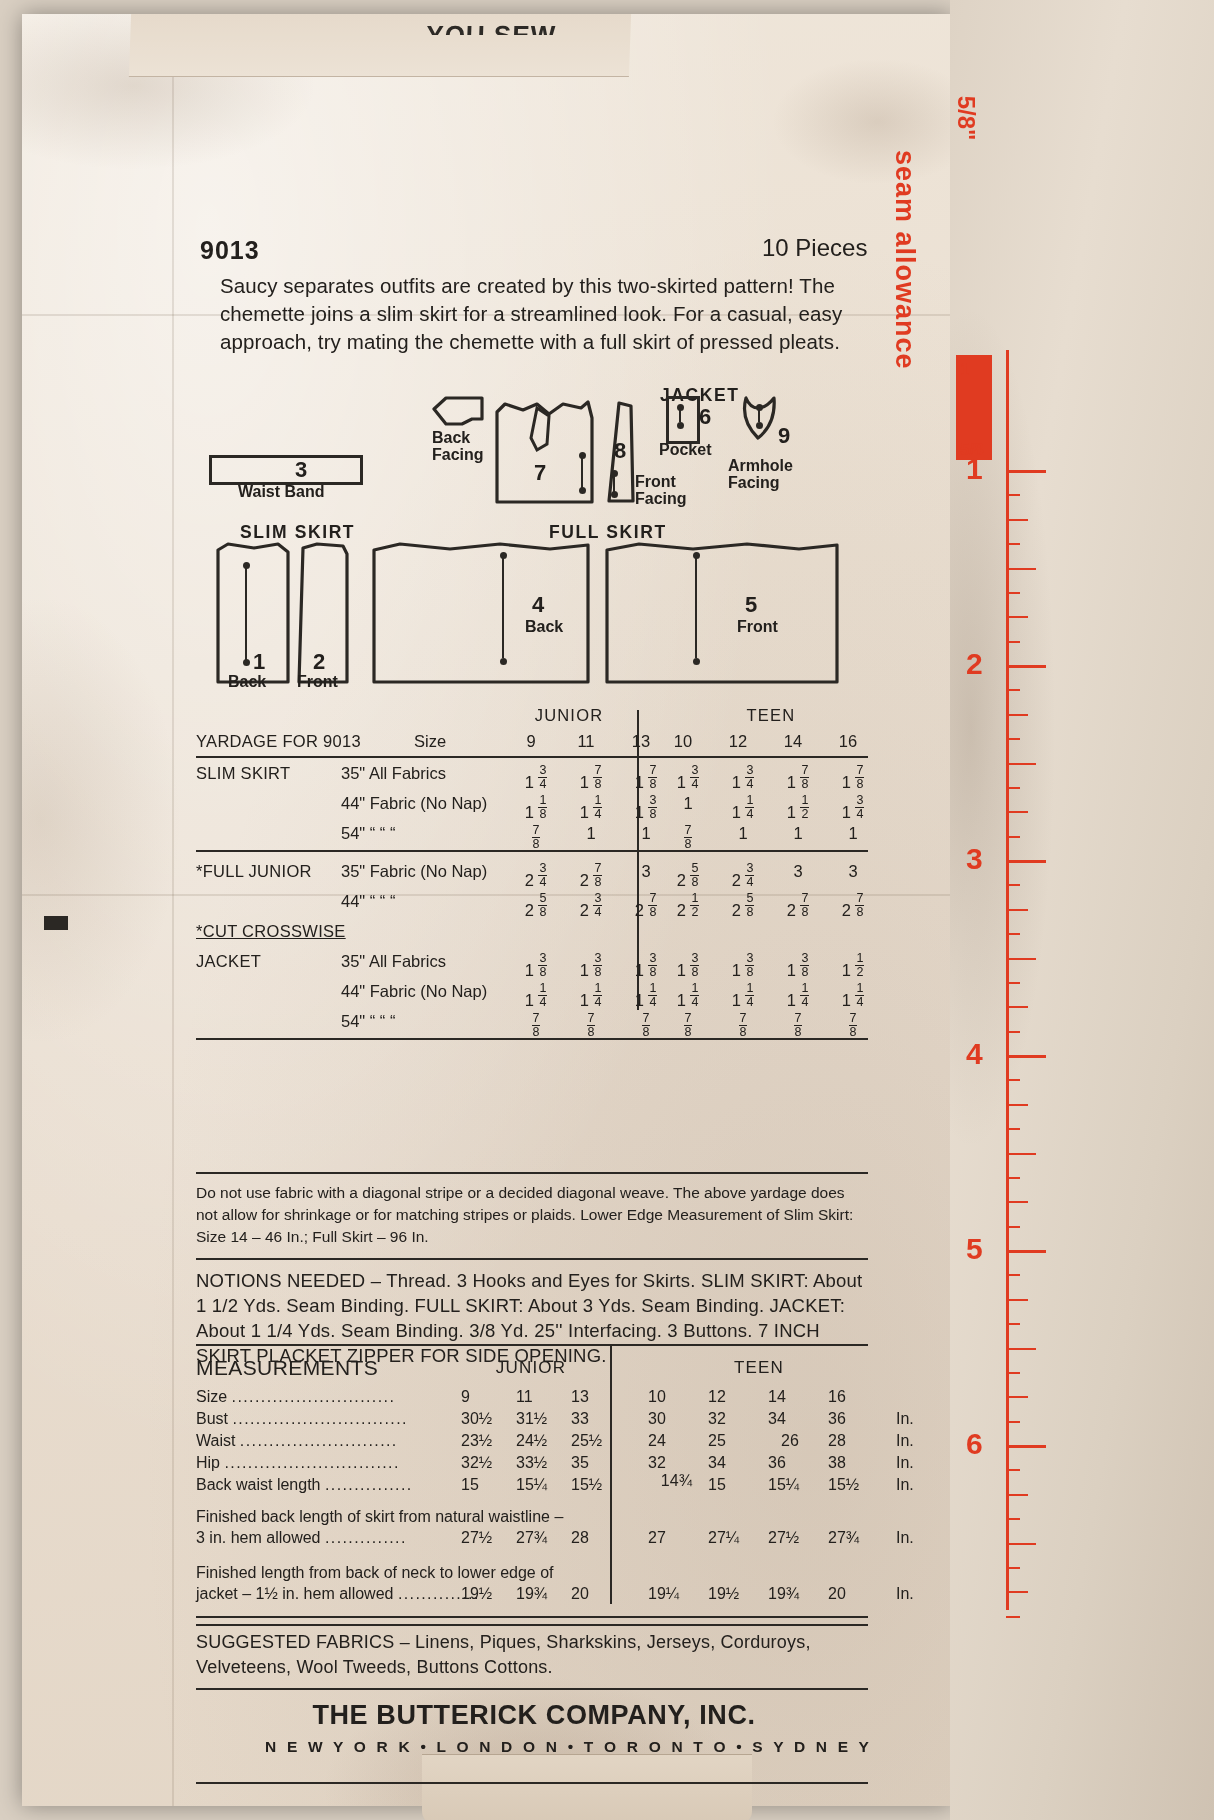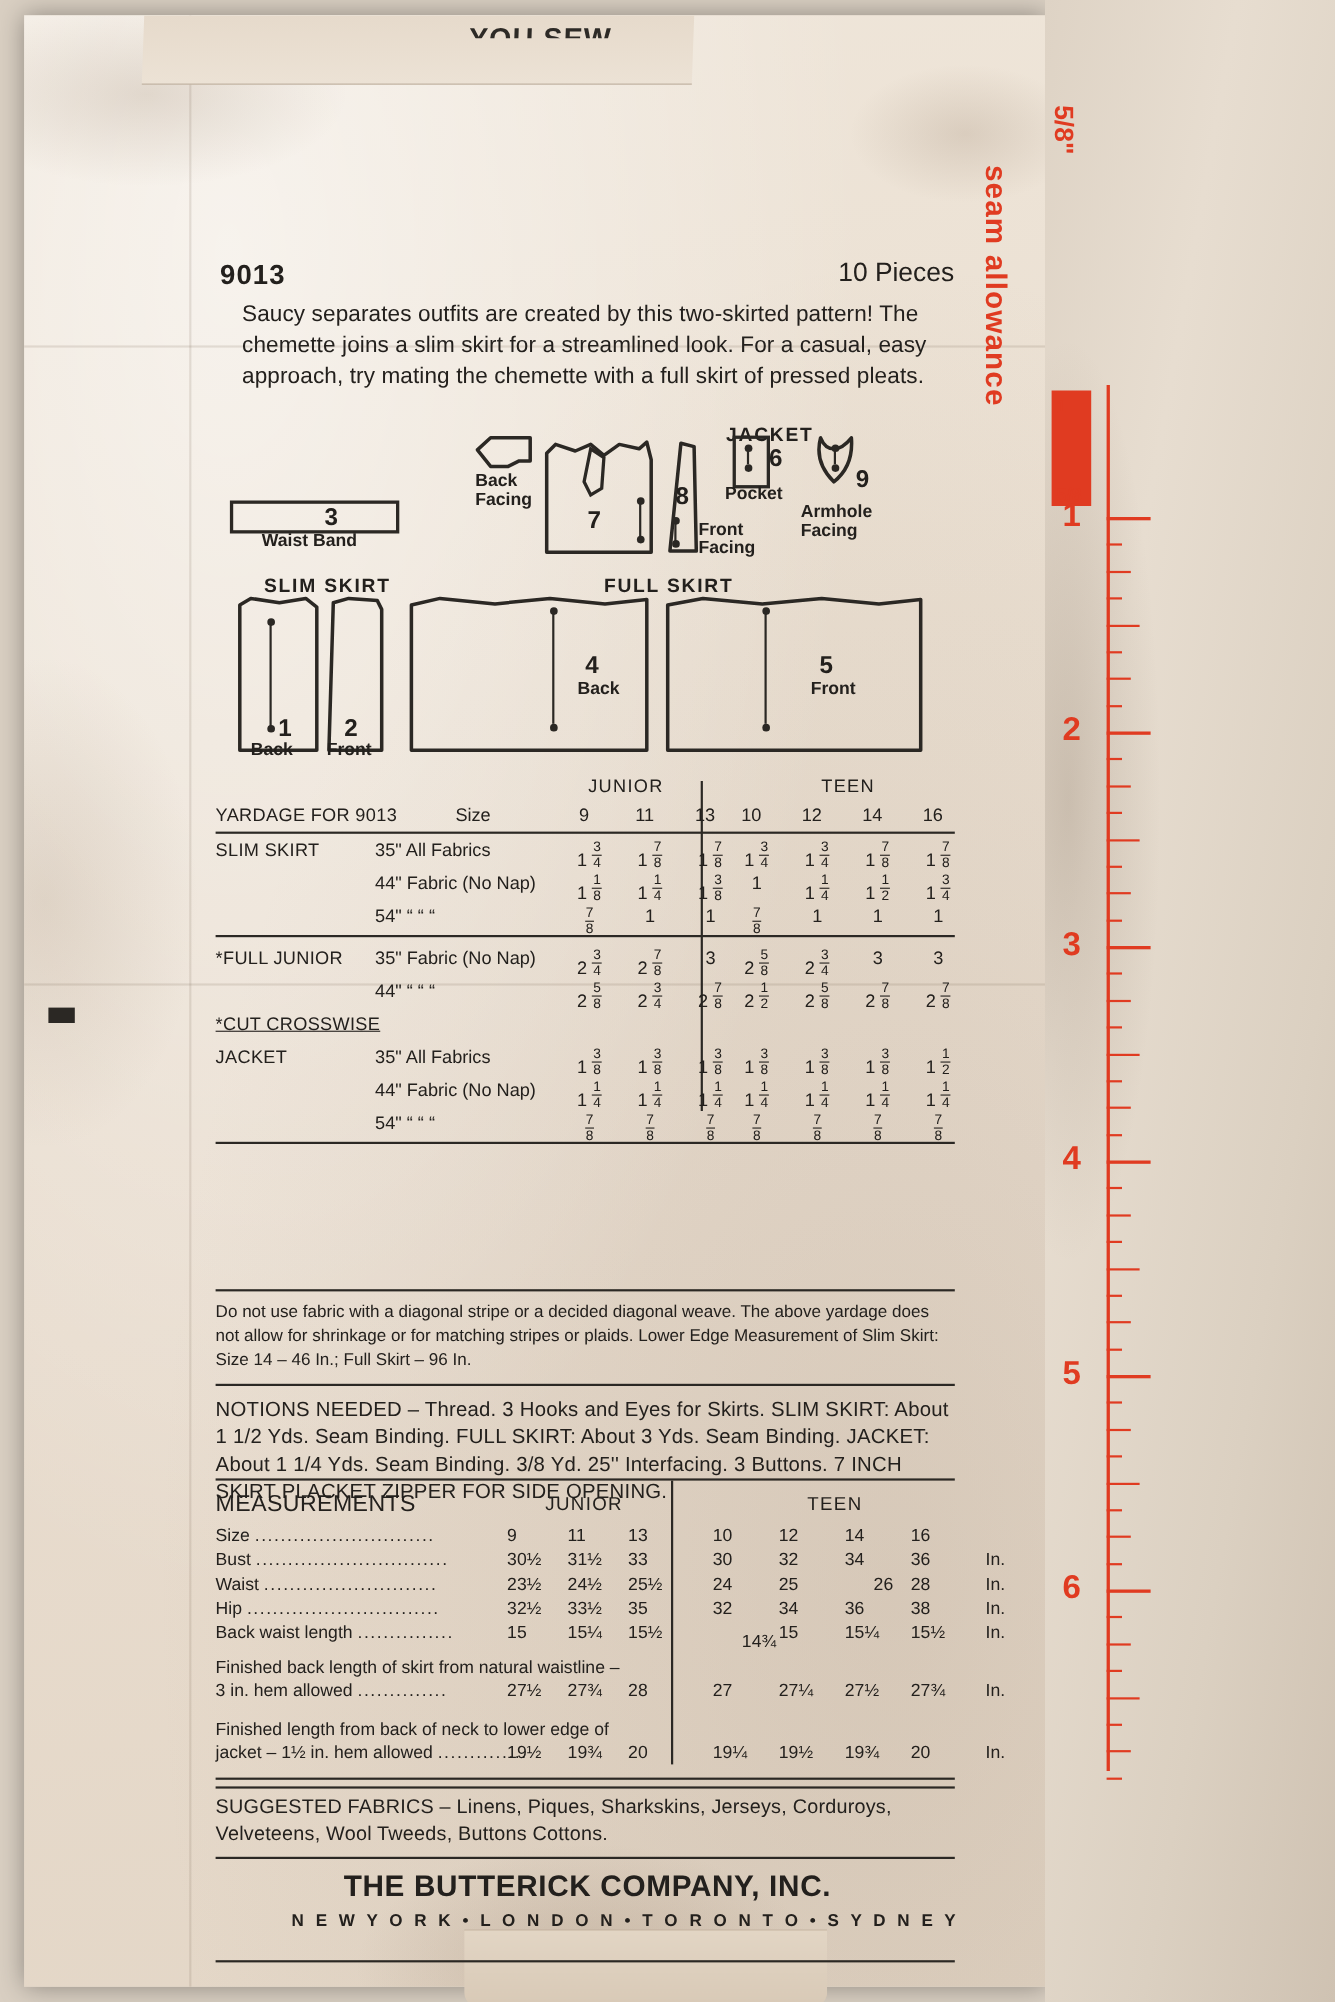--- a/index.html
+++ b/index.html
@@ -324,37 +324,37 @@
         <div style="position:absolute;left:512px;top:58px;width:44px;text-align:left;font-size:16px;">32</div>
         <div style="position:absolute;left:572px;top:58px;width:44px;text-align:left;font-size:16px;">34</div>
         <div style="position:absolute;left:632px;top:58px;width:44px;text-align:left;font-size:16px;">36</div>
         <div style="position:absolute;left:700px;top:58px;font-size:16px;">In.</div>
         <div style="position:absolute;left:0;top:80px;font-size:16px;white-space:nowrap;">Waist <span class="dots">...........................</span></div>
         <div style="position:absolute;left:265px;top:80px;width:44px;text-align:left;font-size:16px;">23½</div>
         <div style="position:absolute;left:320px;top:80px;width:44px;text-align:left;font-size:16px;">24½</div>
         <div style="position:absolute;left:375px;top:80px;width:44px;text-align:left;font-size:16px;">25½</div>
         <div style="position:absolute;left:452px;top:80px;width:44px;text-align:left;font-size:16px;">24</div>
         <div style="position:absolute;left:512px;top:80px;width:44px;text-align:left;font-size:16px;">25</div>
-        <div style="position:absolute;left:572px;top:80px;width:44px;text-align:right;font-size:16px;">26</div>
+        <div style="position:absolute;left:572px;top:80px;width:44px;text-align:center;font-size:16px;">26</div>
         <div style="position:absolute;left:632px;top:80px;width:44px;text-align:left;font-size:16px;">28</div>
         <div style="position:absolute;left:700px;top:80px;font-size:16px;">In.</div>
         <div style="position:absolute;left:0;top:102px;font-size:16px;white-space:nowrap;">Hip <span class="dots">..............................</span></div>
         <div style="position:absolute;left:265px;top:102px;width:44px;text-align:left;font-size:16px;">32½</div>
         <div style="position:absolute;left:320px;top:102px;width:44px;text-align:left;font-size:16px;">33½</div>
         <div style="position:absolute;left:375px;top:102px;width:44px;text-align:left;font-size:16px;">35</div>
         <div style="position:absolute;left:452px;top:102px;width:44px;text-align:left;font-size:16px;">32</div>
         <div style="position:absolute;left:512px;top:102px;width:44px;text-align:left;font-size:16px;">34</div>
         <div style="position:absolute;left:572px;top:102px;width:44px;text-align:left;font-size:16px;">36</div>
         <div style="position:absolute;left:632px;top:102px;width:44px;text-align:left;font-size:16px;">38</div>
         <div style="position:absolute;left:700px;top:102px;font-size:16px;">In.</div>
         <div style="position:absolute;left:0;top:124px;font-size:16px;white-space:nowrap;">Back waist length <span class="dots">...............</span></div>
         <div style="position:absolute;left:265px;top:124px;width:44px;text-align:left;font-size:16px;">15</div>
         <div style="position:absolute;left:320px;top:124px;width:44px;text-align:left;font-size:16px;">15¼</div>
         <div style="position:absolute;left:375px;top:124px;width:44px;text-align:left;font-size:16px;">15½</div>
-        <div style="position:absolute;left:452px;top:132px;width:44px;text-align:center;font-size:16px;margin-left:20px;">14¾</div>
+        <div style="position:absolute;left:452px;top:120px;width:44px;text-align:right;font-size:16px;">14¾</div>
         <div style="position:absolute;left:512px;top:124px;width:44px;text-align:left;font-size:16px;">15</div>
         <div style="position:absolute;left:572px;top:124px;width:44px;text-align:left;font-size:16px;">15¼</div>
         <div style="position:absolute;left:632px;top:124px;width:44px;text-align:left;font-size:16px;">15½</div>
         <div style="position:absolute;left:700px;top:124px;font-size:16px;">In.</div>
         <div style="position:absolute;left:0;top:156px;font-size:16px;white-space:nowrap;">Finished back length of skirt from natural waistline –</div>
         <div style="position:absolute;left:0;top:177px;font-size:16px;white-space:nowrap;">3 in. hem allowed <span class="dots">..............</span></div>
         <div style="position:absolute;left:265px;top:177px;width:44px;font-size:16px;">27½</div>
         <div style="position:absolute;left:320px;top:177px;width:44px;font-size:16px;">27¾</div>
         <div style="position:absolute;left:375px;top:177px;width:44px;font-size:16px;">28</div>
         <div style="position:absolute;left:452px;top:177px;width:44px;font-size:16px;">27</div>

